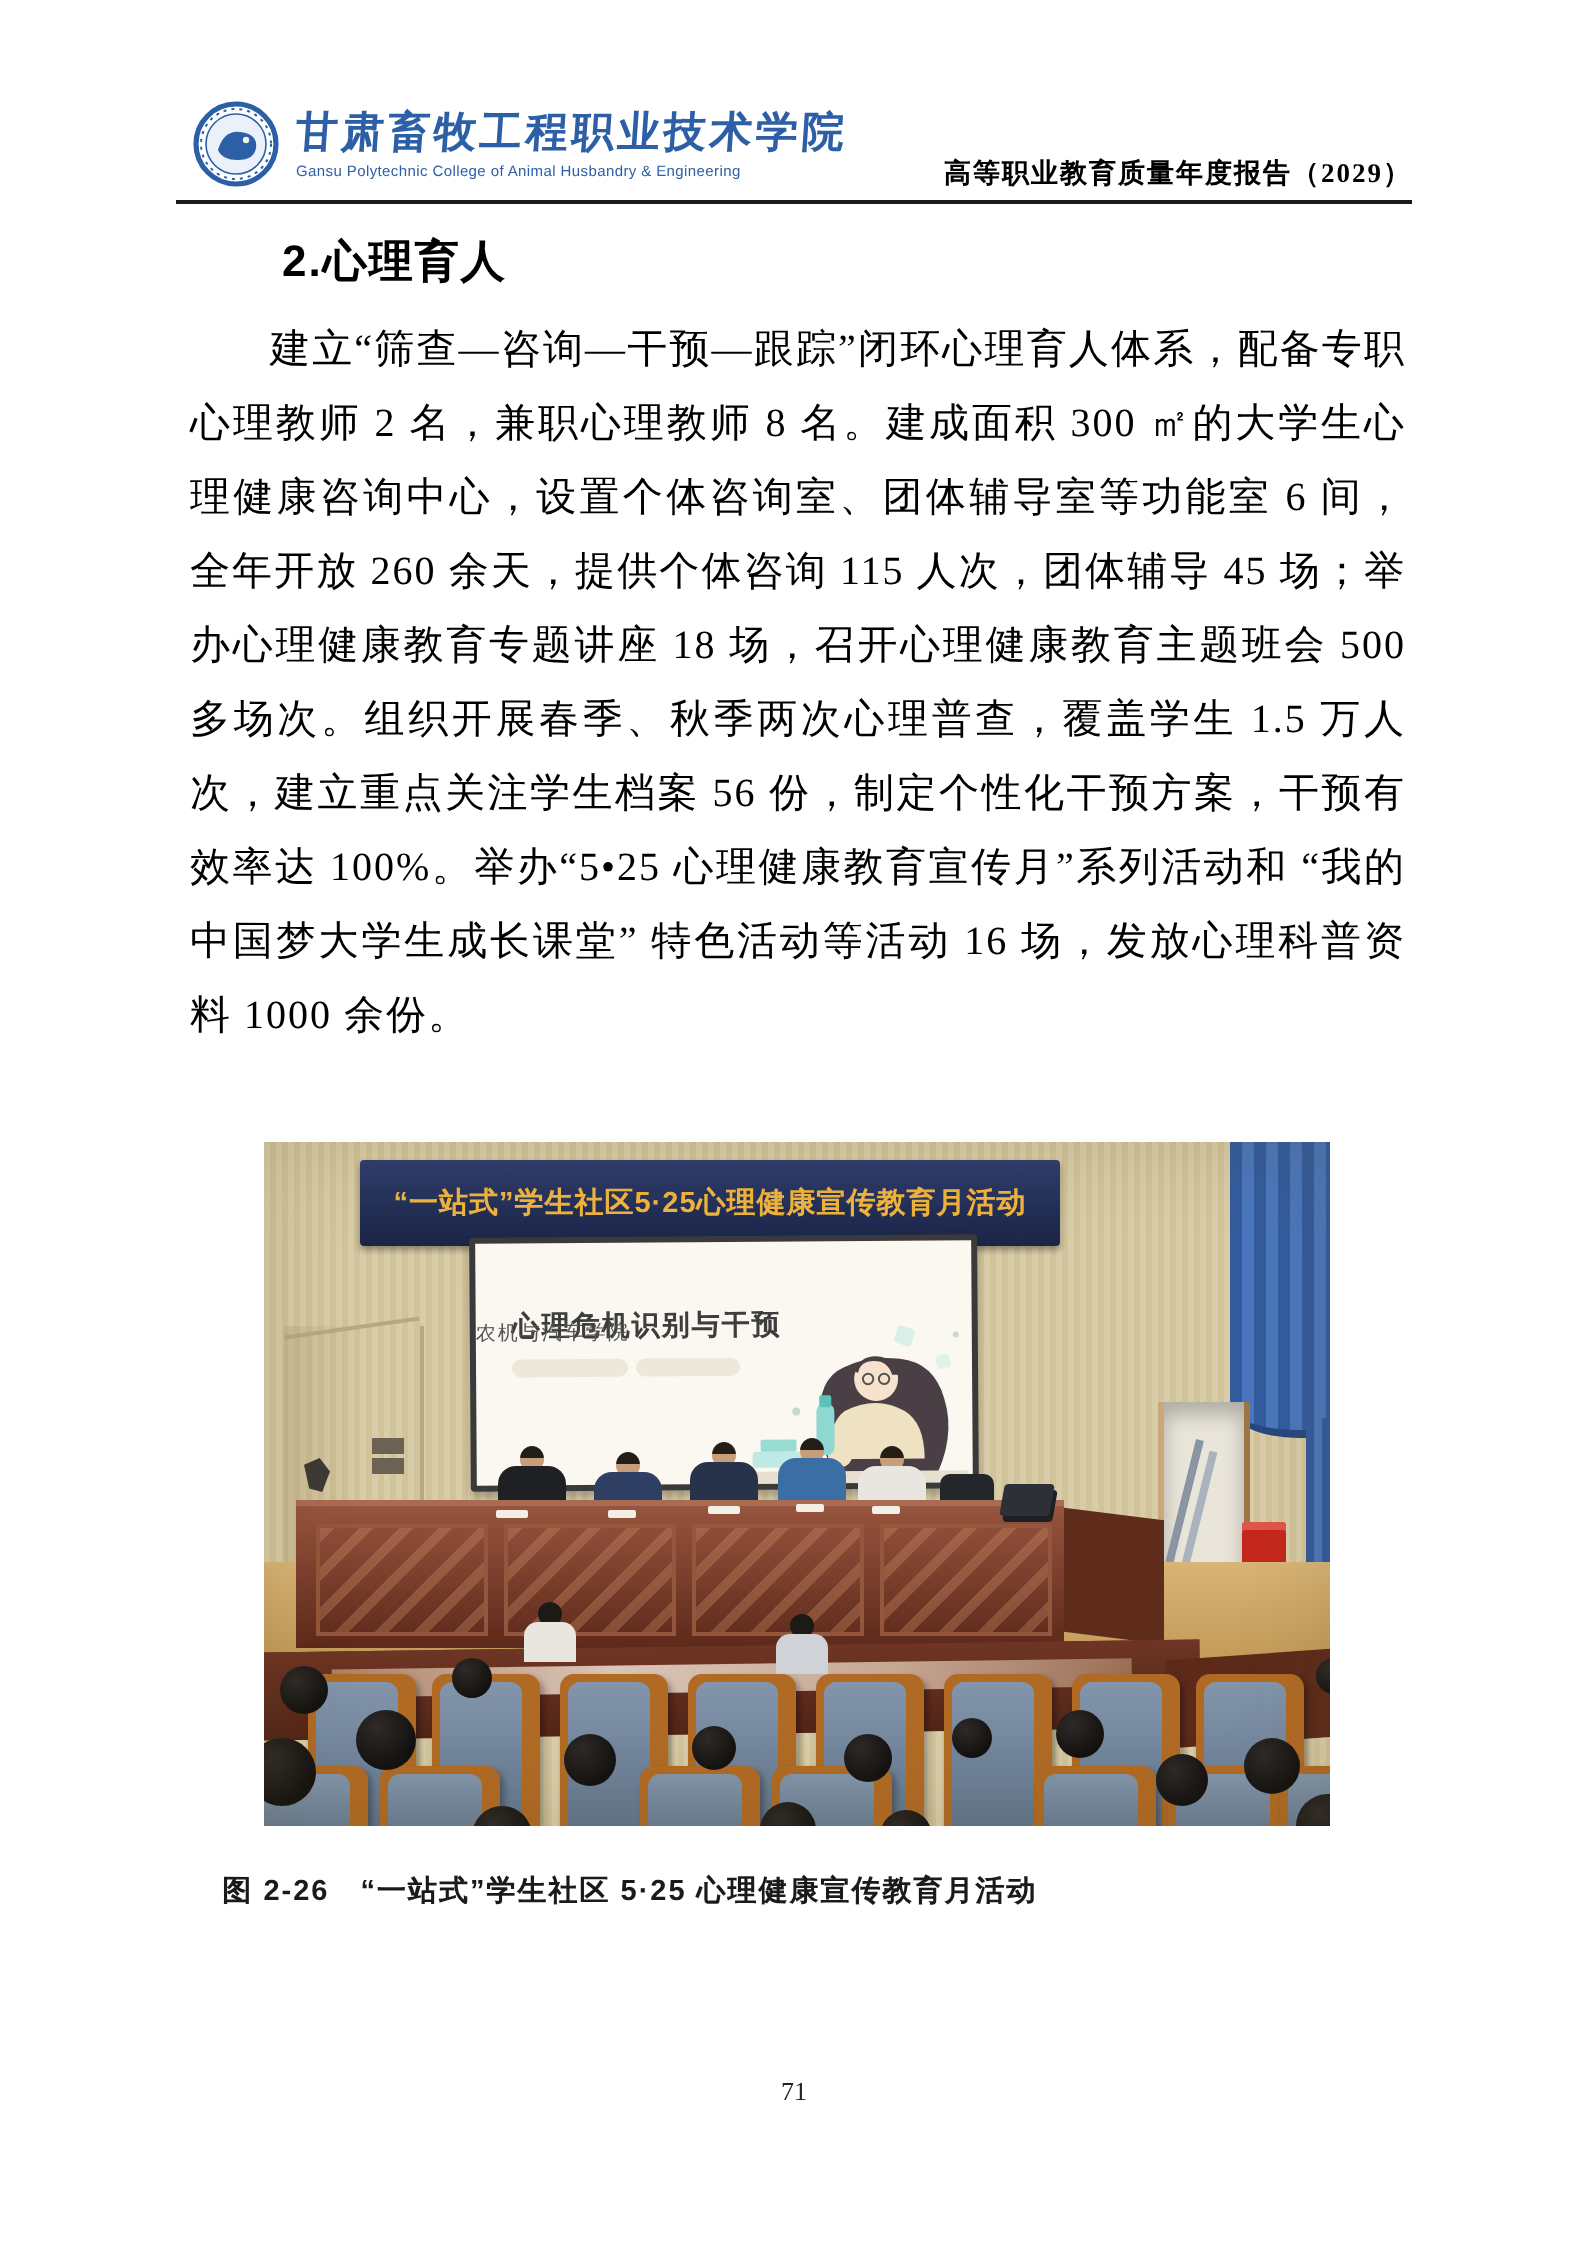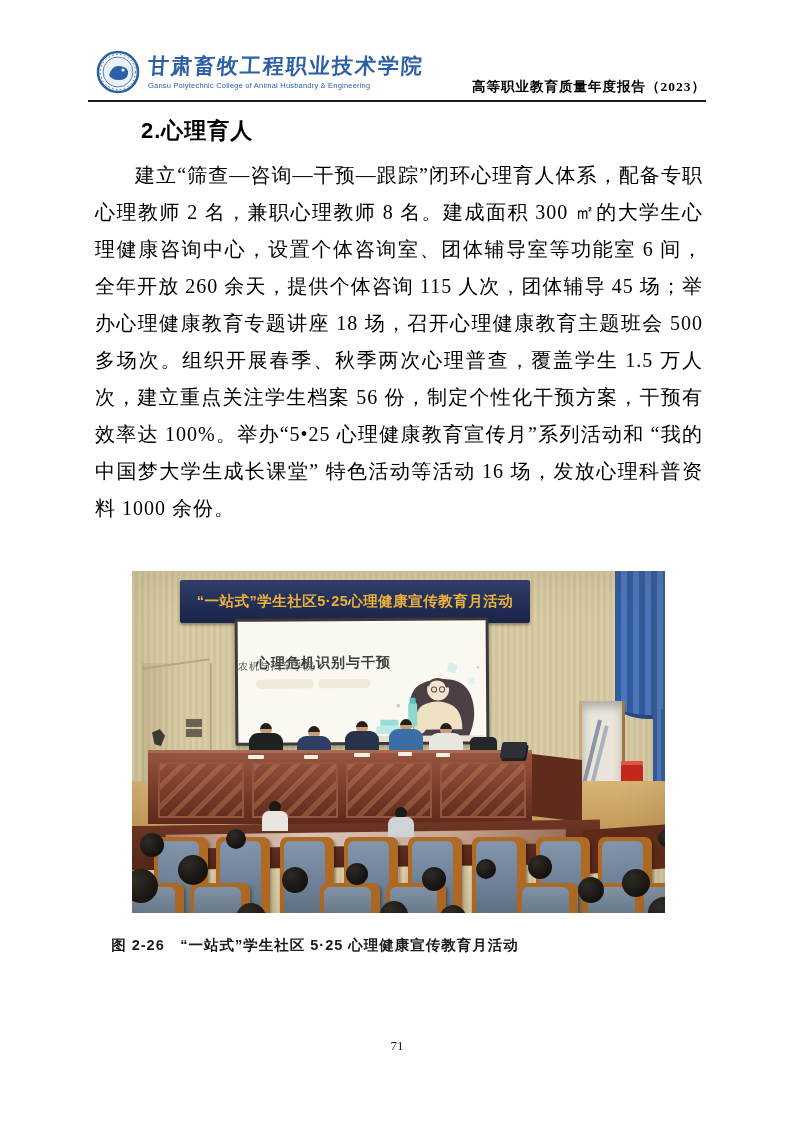--- a/index.html
+++ b/index.html
@@ -127,21 +127,21 @@
         <circle cx="22" cy="22" r="15" fill="#eaf1fa" stroke="#2c5fa6" stroke-width="0.8"></circle>
         <circle cx="22" cy="22" r="17.5" fill="none" stroke="#2c5fa6" stroke-width="1" stroke-dasharray="1.5 2.5"></circle>
         <path d="M13 25 q3 -10 11 -9 q9 1 8 8 q-1 6 -9 6 q-8 0 -10 -5 z" fill="#2c5fa6"></path>
         <circle cx="27" cy="20" r="1.6" fill="#e8f5e8"></circle>
       </svg>
     </div>
     <div class="college-names">
       <div class="college-cn">甘肃畜牧工程职业技术学院</div>
       <div class="college-en">Gansu Polytechnic College of Animal Husbandry &amp; Engineering</div>
     </div>
-    <div class="report-title">高等职业教育质量年度报告（2023）</div>
+    <div class="report-title">高等职业教育质量年度报告（2029）</div>
   </div>
 
   <div class="heading">2.心理育人</div>
   <div class="body-text">建立“筛查—咨询—干预—跟踪”闭环心理育人体系，配备专职心理教师 2 名，兼职心理教师 8 名。建成面积 300 ㎡的大学生心理健康咨询中心，设置个体咨询室、团体辅导室等功能室 6 间，全年开放 260 余天，提供个体咨询 115 人次，团体辅导 45 场；举办心理健康教育专题讲座 18 场，召开心理健康教育主题班会 500 多场次。组织开展春季、秋季两次心理普查，覆盖学生 1.5 万人次，建立重点关注学生档案 56 份，制定个性化干预方案，干预有效率达 100%。举办“5•25 心理健康教育宣传月”系列活动和 “我的中国梦大学生成长课堂” 特色活动等活动 16 场，发放心理科普资料 1000 余份。</div>
 
   <div class="photo">
     <div class="abs curtain"></div>
     <div class="abs curtain2"></div>
 
     <div class="abs door-left"></div>

